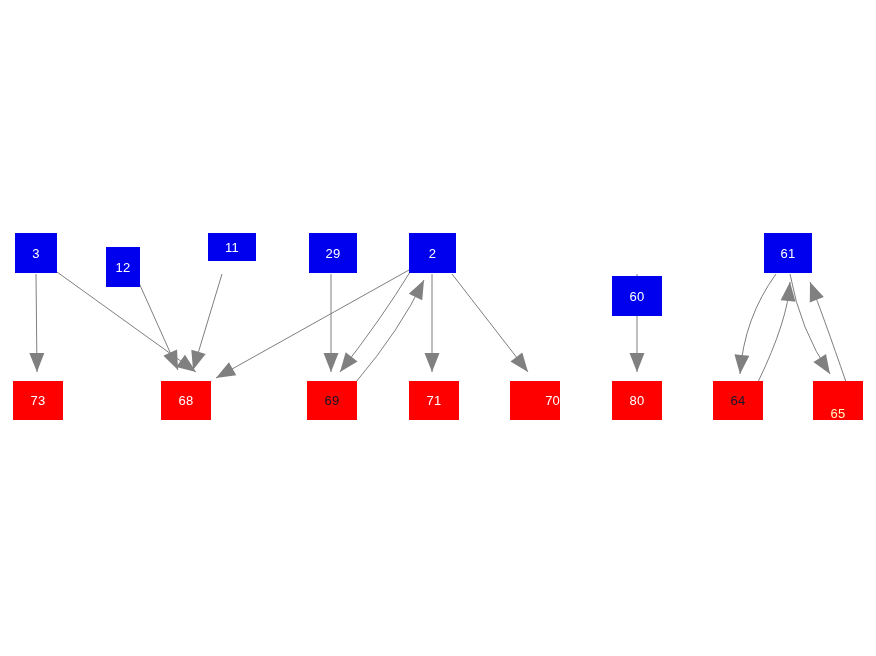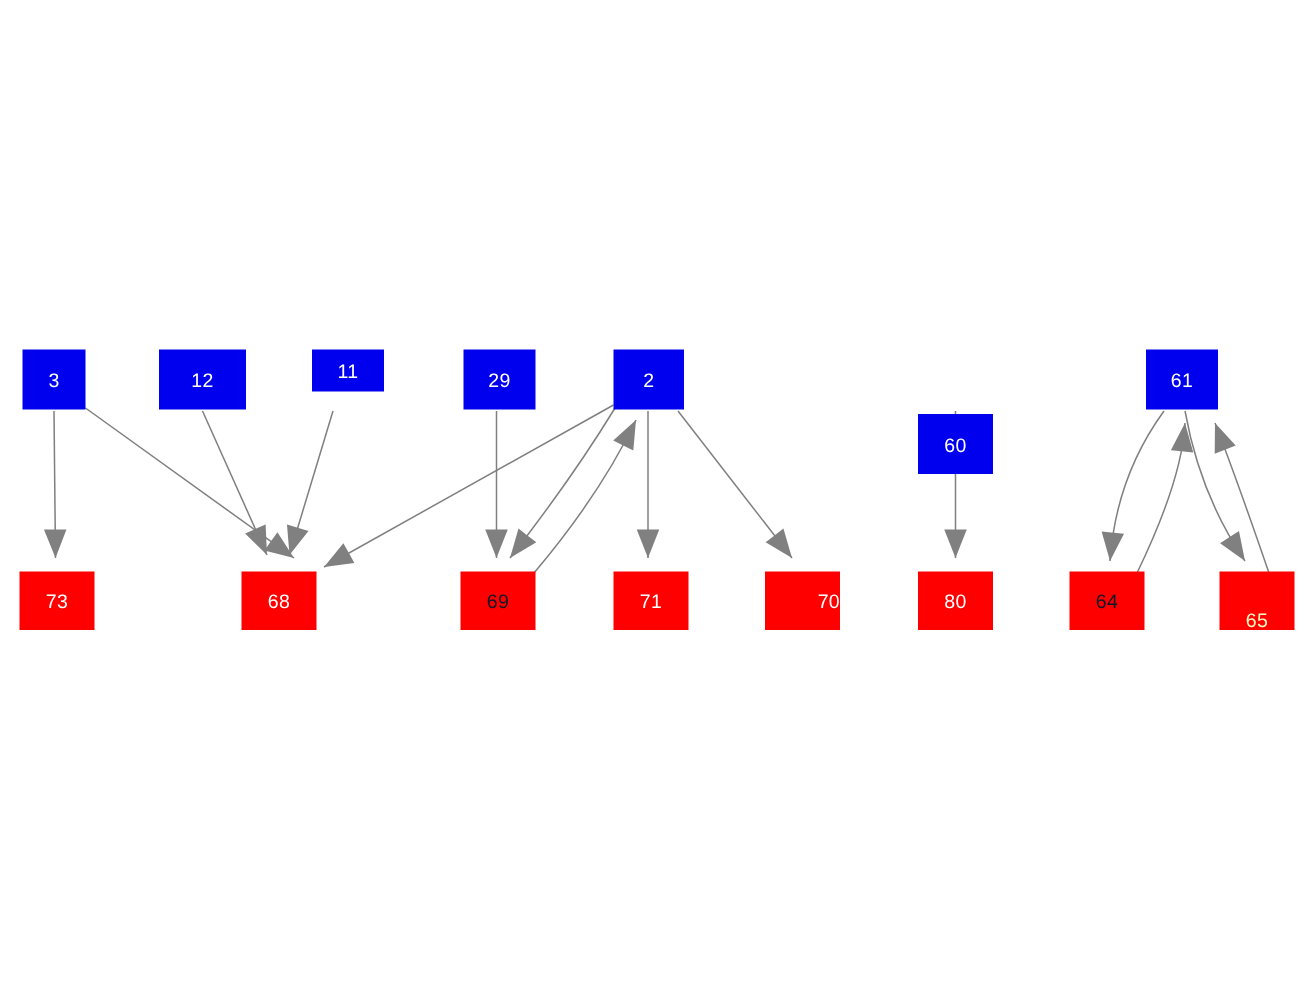--- a/index.html
+++ b/index.html
@@ -115,21 +115,21 @@
           <path class="edge-line" d="M 846,382 Q 824,318 810,282" stroke="#7f7f7f"></path>
           <polygon class="edge-head" fill="#808080" points="810,282 823.8028336585452,297.05761544848764 817.8500435914457,299.3390438205918 809.7962687947817,302.4256822063798"></polygon>
         </g>
       </g>
   </svg>
 
   <div id="node-layer">
       <div class="node-box" style="left: 15px; top: 233px; width: 42px; height: 40px; background: rgb(0, 0, 238); color: rgb(255, 255, 255);">
         <span class="node-label">3</span>
       </div>
-      <div class="node-box" style="left: 106px; top: 233px; width: 58px; height: 40px; background: rgb(0, 0, 238); color: rgb(255, 255, 255);">
+      <div class="node-box" style="left: 106px; top: 247px; width: 34px; height: 40px; background: rgb(0, 0, 238); color: rgb(255, 255, 255);">
         <span class="node-label">12</span>
       </div>
       <div class="node-box" style="left: 208px; top: 233px; width: 48px; height: 28px; background: rgb(0, 0, 238); color: rgb(255, 255, 255);">
         <span class="node-label">11</span>
       </div>
       <div class="node-box" style="left: 309px; top: 233px; width: 48px; height: 40px; background: rgb(0, 0, 238); color: rgb(255, 255, 255); align-items: center;">
         <span class="node-label">29</span>
       </div>
       <div class="node-box" style="left: 409px; top: 233px; width: 47px; height: 40px; background: rgb(0, 0, 238); color: rgb(255, 255, 255);">
         <span class="node-label">2</span>

